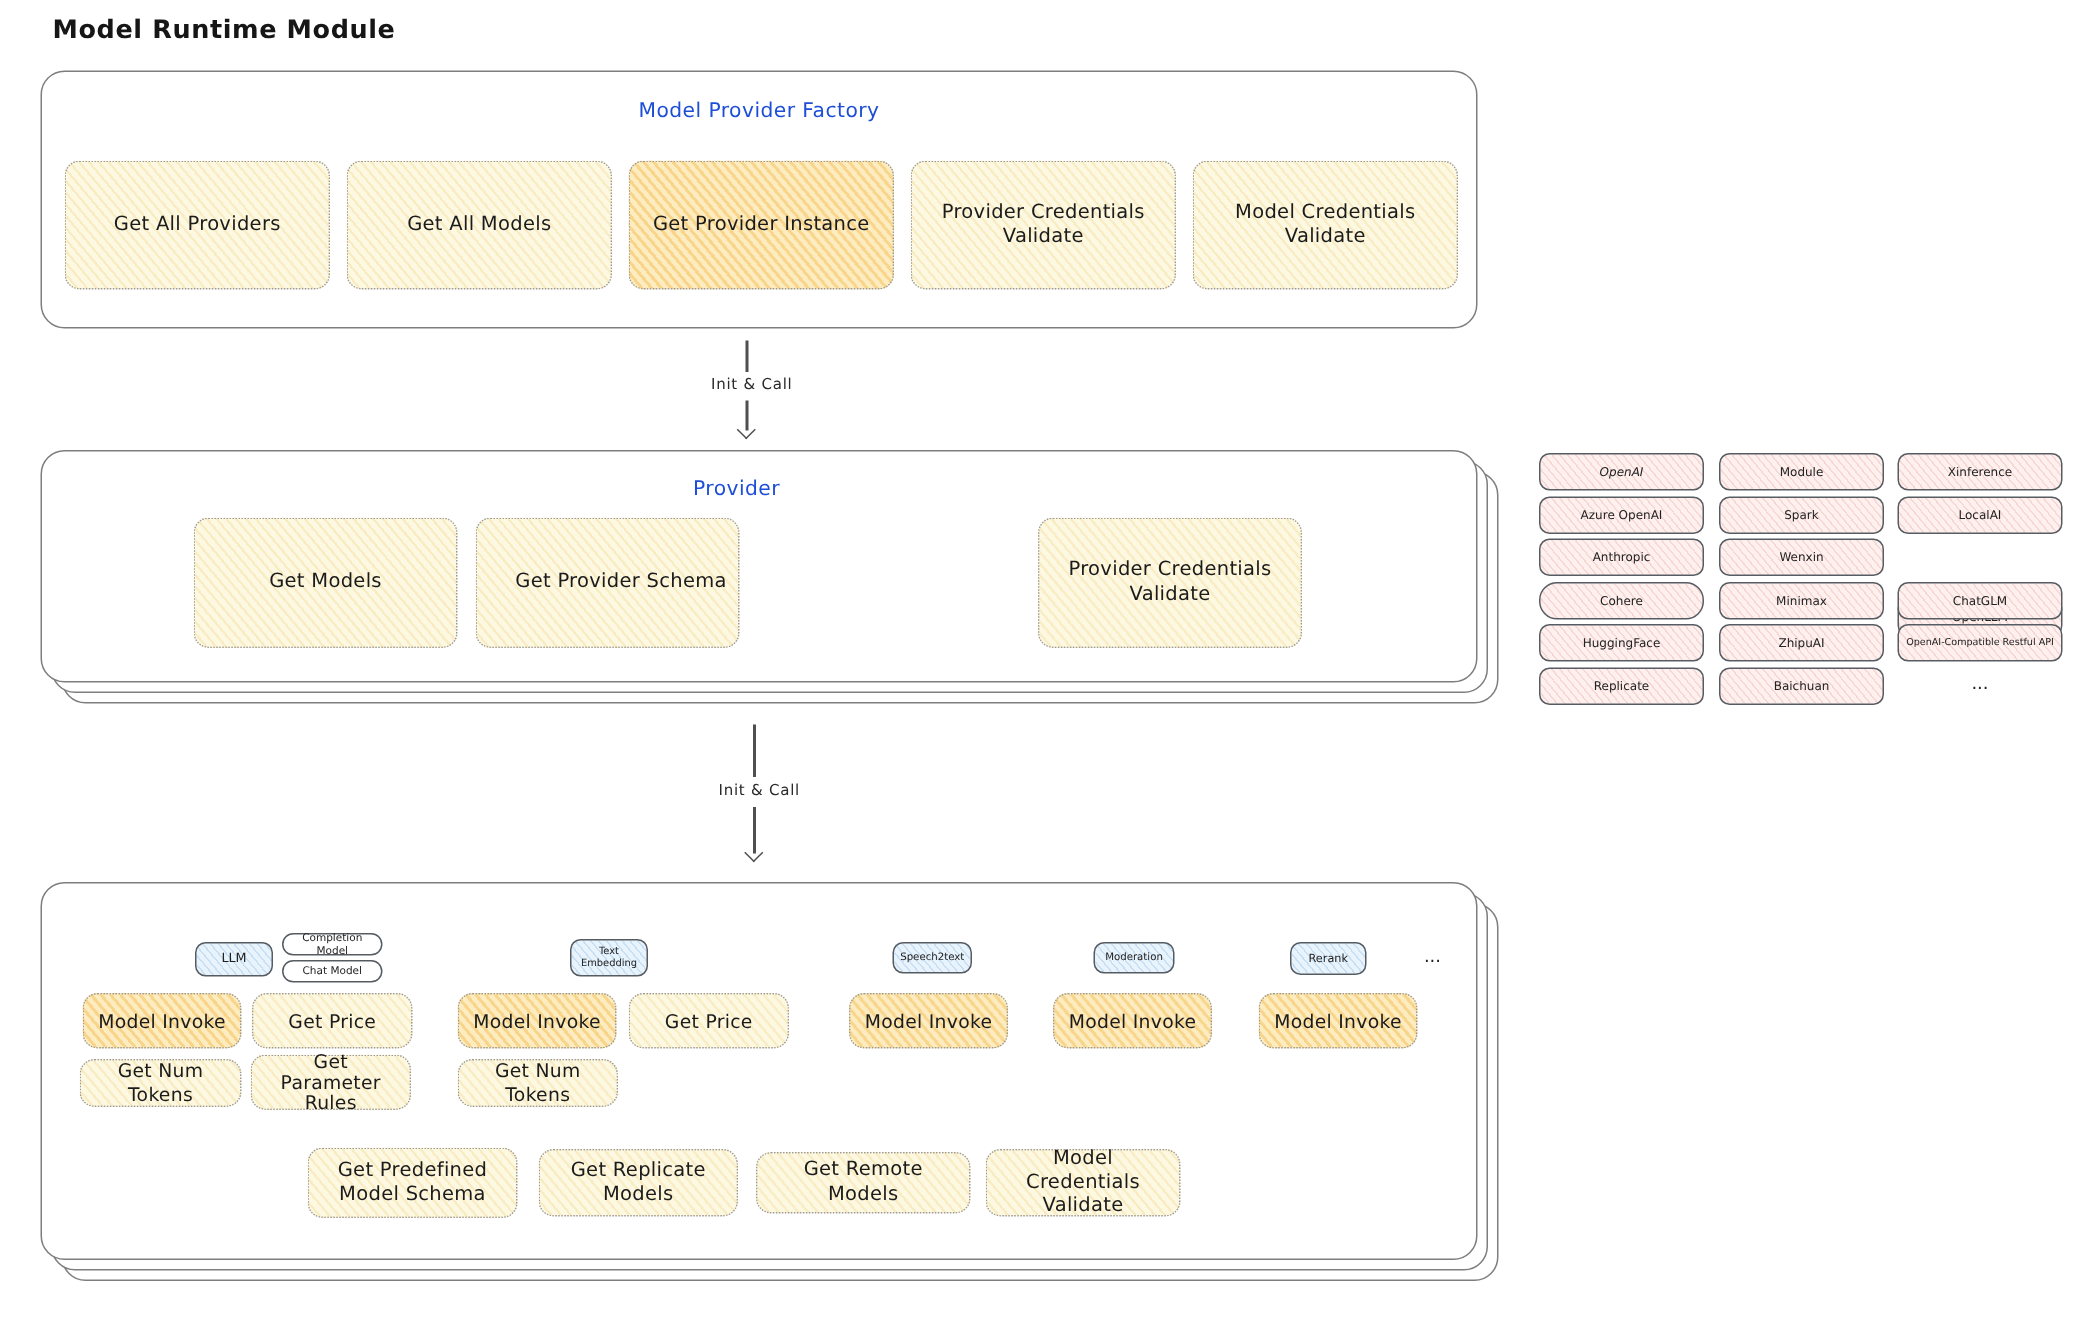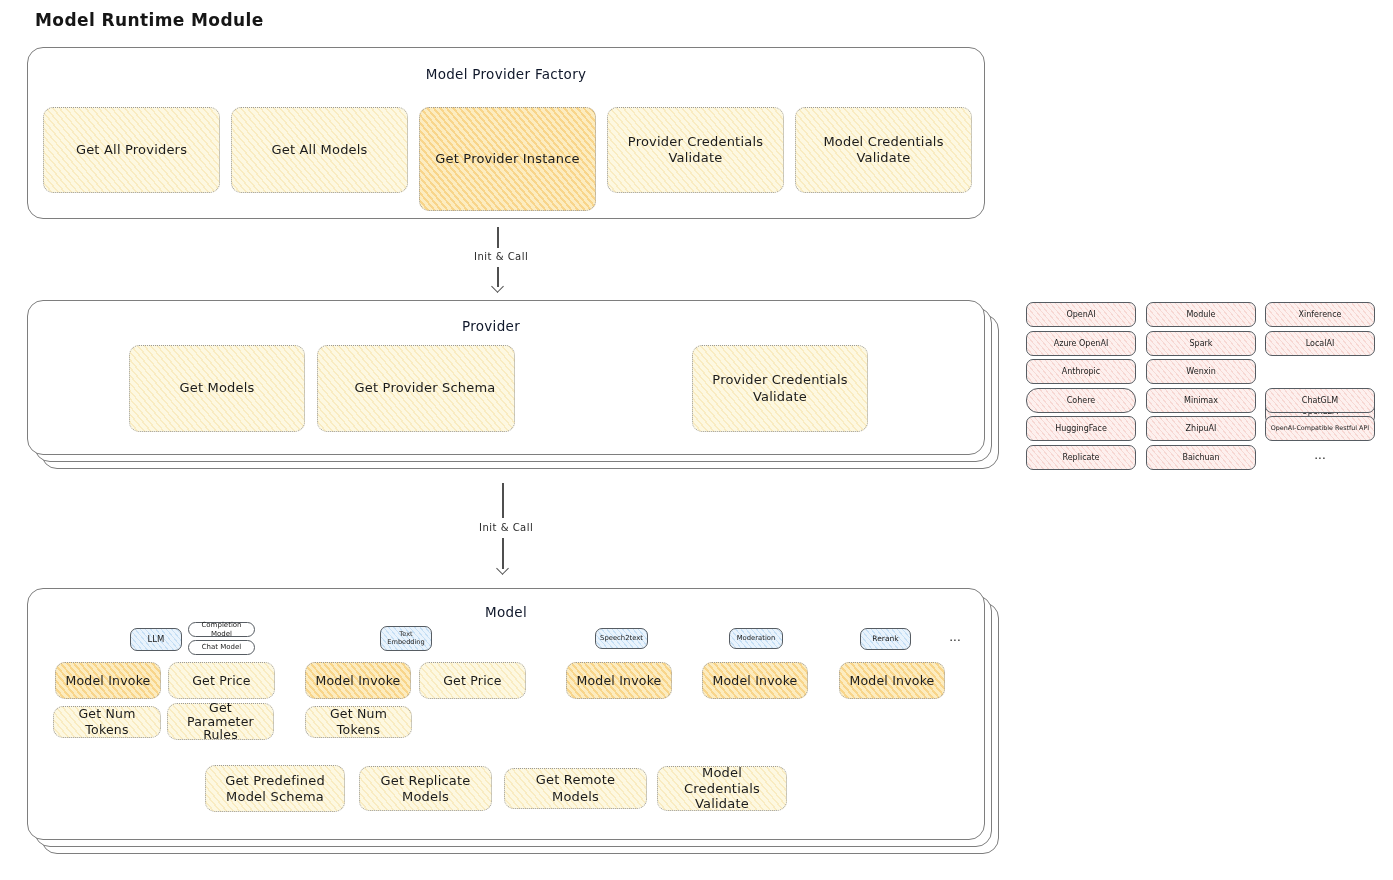--- a/index.html
+++ b/index.html
@@ -11,21 +11,21 @@
 
   .page-title { font-size:17px; font-weight:bold; letter-spacing:.4px; color:#161616; }
 
   
   .box, .layer {
     position:absolute; background:#fff;
     border:1.5px solid #7e7e7e; border-radius:16px;
   }
   .layer { background:#fff; }
 
-  .box-title { position:absolute; text-align:center; font-size:13.5px; color:#0f172a; letter-spacing:.3px; }
+  .box-title { position:absolute; text-align:center; font-size:13.5px; color:#1d4ed8; letter-spacing:.3px; }
 
   
   .btn {
     position:absolute; display:flex; align-items:center; justify-content:center;
     text-align:center; font-size:13px; line-height:1.25; color:#1b1b1b;
     border:1.4px dotted #9a9a9a; border-radius:10px; padding:2px 6px; letter-spacing:.2px;
   }
   .fill-soft {
     background-color:#fdf8e1;
     background-image:repeating-linear-gradient(50deg, rgba(238,203,112,0.28) 0 1.5px, transparent 1.5px 5px);
@@ -70,39 +70,39 @@
 
 <div class="page">
 
   <div class="abs page-title" style="left:35px; top:10px;">Model Runtime Module</div>
 
   <div class="box" style="left:27px; top:47px; width:958px; height:172px;"></div>
   <div class="box-title" style="left:27px; top:66px; width:958px;">Model Provider Factory</div>
 
   <div class="btn fill-soft" style="left:43px;  top:107px; width:177px; height:86px;">Get All Providers</div>
   <div class="btn fill-soft" style="left:231px; top:107px; width:177px; height:86px;">Get All Models</div>
-  <div class="btn fill-hl" style="left:419px; top:107px; width:177px; height:104px;">Get Provider Instance</div>
+  <div class="btn fill-hl" style="left:419px; top:107px; width:177px; height:86px;">Get Provider Instance</div>
   <div class="btn fill-soft" style="left:607px; top:107px; width:177px; height:86px;">Provider Credentials Validate</div>
   <div class="btn fill-soft" style="left:795px; top:107px; width:177px; height:86px;">Model Credentials Validate</div>
 
   <div class="vline" style="left:497px; top:227px; height:21px;"></div>
   <div class="arrow-label" style="left:474px; top:251px;">Init &amp; Call</div>
   <div class="vline" style="left:497px; top:267px; height:20px;"></div>
   <div class="chevron" style="left:493px; top:282px;"></div>
 
   <div class="layer" style="left:41px; top:314px; width:958px; height:155px;"></div>
   <div class="layer" style="left:34px; top:307px; width:958px; height:155px;"></div>
   <div class="box" style="left:27px; top:300px; width:958px; height:155px;"></div>
   <div class="box-title" style="left:27px; top:318px; width:928px;">Provider</div>
 
   <div class="btn fill-soft" style="left:129px; top:345px; width:176px; height:87px;">Get Models</div>
-  <div class="btn fill-soft" style="left:317px; top:345px; width:198px; height:87px;padding-left:24px;">Get Provider Schema</div>
+  <div class="btn fill-soft" style="left:317px; top:345px; width:176px; height:87px;padding-left:24px;">Get Provider Schema</div>
   <div class="btn fill-soft" style="left:692px; top:345px; width:176px; height:87px;">Provider Credentials Validate</div>
 
-  <div class="chip chip-pink" style="left:1026px; top:302px; width:110px; height:25px;">OpenAI</div>
+  <div class="chip chip-pink" style="left:1026px; top:302px; width:110px; height:25px;font-style:italic;">OpenAI</div>
   <div class="chip chip-pink" style="left:1146px; top:302px; width:110px; height:25px;">Module</div>
   <div class="chip chip-pink" style="left:1265px; top:302px; width:110px; height:25px;">Xinference</div>
 
   <div class="chip chip-pink" style="left:1026px; top:331px; width:110px; height:25px;">Azure OpenAI</div>
   <div class="chip chip-pink" style="left:1146px; top:331px; width:110px; height:25px;">Spark</div>
   <div class="chip chip-pink" style="left:1265px; top:331px; width:110px; height:25px;">LocalAI</div>
 
   <div class="chip chip-pink" style="left:1026px; top:359px; width:110px; height:25px;">Anthropic</div>
   <div class="chip chip-pink" style="left:1146px; top:359px; width:110px; height:25px;">Wenxin</div>
   <div class="chip chip-pink" style="left:1265px; top:359px; width:110px; height:25px;margin-top:40px;">OpenLLM</div>
@@ -120,21 +120,20 @@
   <div class="ellipsis" style="left:1265px; top:448px; width:110px;">...</div>
 
   <div class="vline" style="left:502px; top:483px; height:35px;"></div>
   <div class="arrow-label" style="left:479px; top:522px;">Init &amp; Call</div>
   <div class="vline" style="left:502px; top:538px; height:31px;"></div>
   <div class="chevron" style="left:498px; top:564px;"></div>
 
   <div class="layer" style="left:41px; top:602px; width:958px; height:252px;"></div>
   <div class="layer" style="left:34px; top:595px; width:958px; height:252px;"></div>
   <div class="box" style="left:27px; top:588px; width:958px; height:252px;"></div>
-  <div class="box-title" style="left:27px; top:604px; width:958px;">Model</div>
 
   <div class="chip chip-blue" style="left:130px; top:628px; width:52px; height:23px; font-size:8.5px;">LLM</div>
   <div class="chip chip-white" style="left:188px; top:622px; width:67px; height:15px;">Completion Model</div>
   <div class="chip chip-white" style="left:188px; top:640px; width:67px; height:15px;">Chat Model</div>
   <div class="chip chip-blue" style="left:380px; top:626px; width:52px; height:25px; font-size:6.6px;">Text Embedding</div>
   <div class="chip chip-blue" style="left:595px; top:628px; width:53px; height:21px; font-size:6.8px;">Speech2text</div>
   <div class="chip chip-blue" style="left:729px; top:628px; width:54px; height:21px; font-size:6.8px;">Moderation</div>
   <div class="chip chip-blue" style="left:860px; top:628px; width:51px; height:22px; font-size:7.5px;">Rerank</div>
   <div class="ellipsis" style="left:945px; top:630px; width:20px;">...</div>
 

